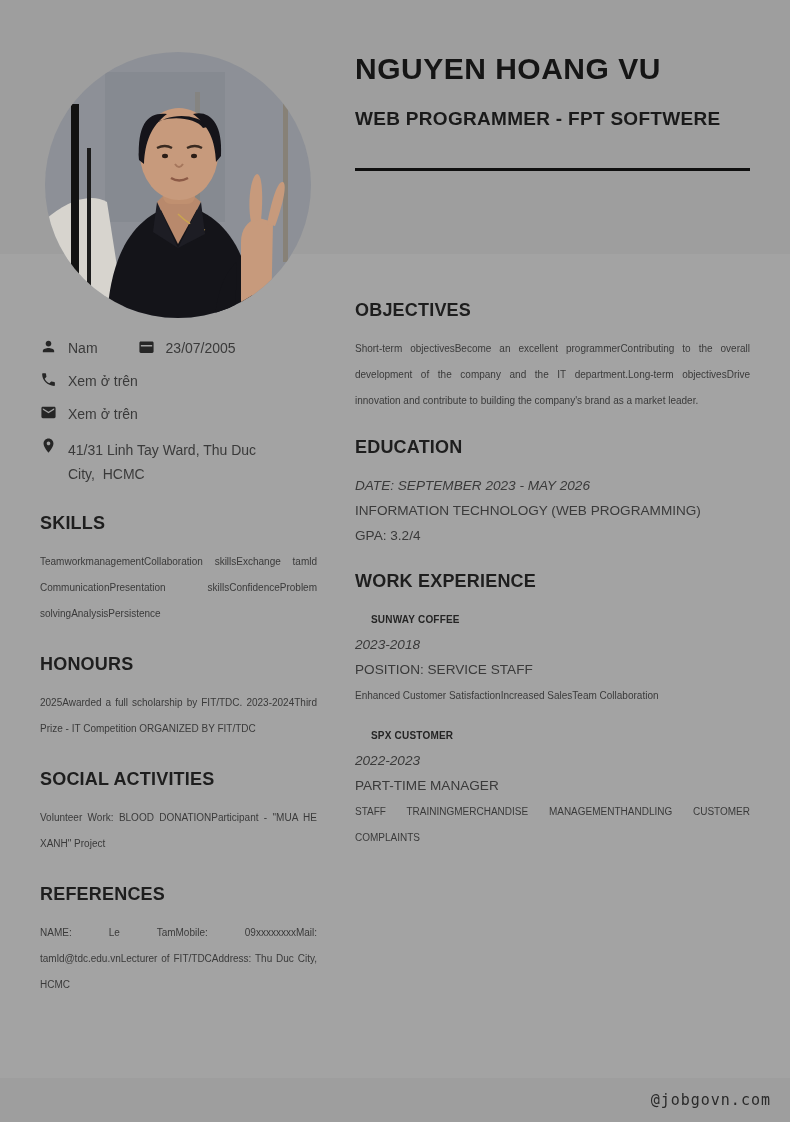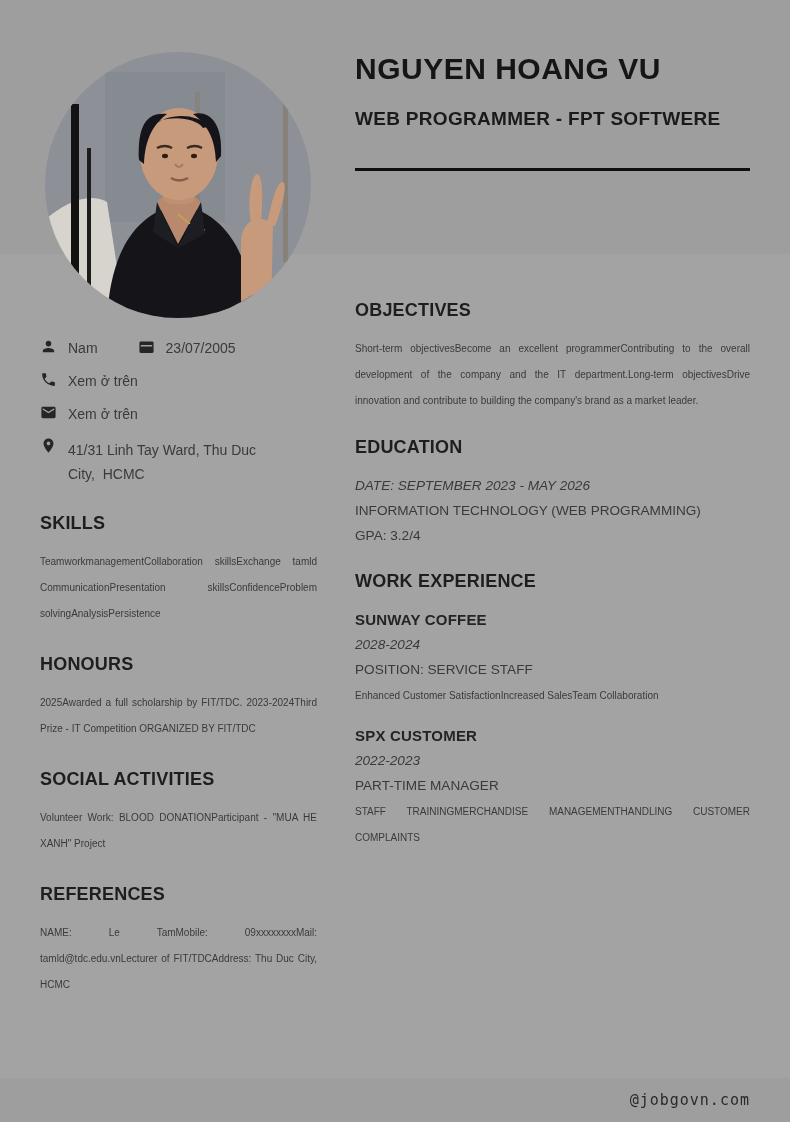--- a/index.html
+++ b/index.html
@@ -100,34 +100,34 @@
     font-size: 10px;
     line-height: 26px;
     text-align: justify;
     color: #3a3a3a;
   }
   .edu-line { font-size: 13.6px; line-height: 25px; }
   .edu-school { font-weight: bold; color: #242424; letter-spacing: 0.2px; }
   .edu-date { font-style: italic; }
   .job-block { margin-top: 3px; }
   .job-block + .job-block { margin-top: 14px; }
-  .job-company { font-size: 15px; line-height: 25px; font-weight: bold; color: #242424; letter-spacing: 0.2px; }
+  .job-company { font-size: 10px; line-height: 25px; font-weight: bold; color: #242424; letter-spacing: 0.2px; margin-left: 16px; }
   .job-period { font-size: 13.6px; line-height: 25px; font-style: italic; }
   .job-position { font-size: 13.6px; line-height: 25px; }
   .job-desc { margin-top: 1px; }
   
   .footer {
     position: absolute;
     left: 0; bottom: 0;
     width: 790px; height: 44px;
     background: #9e9e9e;
     display: flex;
     align-items: center;
     justify-content: flex-end;
-    padding-right: 40px;
+    padding-right: 19px;
     margin-top: 8px;
   }
   .watermark {
     font-family: "DejaVu Sans Mono", monospace;
     font-size: 15px;
     color: #2a2a2a;
     letter-spacing: 1px;
   }
 </style>
 </head>
@@ -254,21 +254,21 @@
       <div class="edu-line edu-date">DATE: SEPTEMBER 2023 - MAY 2026</div>
       <div class="edu-line">INFORMATION TECHNOLOGY (WEB PROGRAMMING)</div>
       <div class="edu-line">GPA: 3.2/4</div>
     </div>
 
     <div class="section-block">
       <div class="section-heading">WORK EXPERIENCE</div>
 
       <div class="job-block">
         <div class="job-company">SUNWAY COFFEE</div>
-        <div class="job-period">2028-2024</div>
+        <div class="job-period">2023-2018</div>
         <div class="job-position">POSITION: SERVICE STAFF</div>
         <div class="body-text job-desc">Enhanced Customer SatisfactionIncreased SalesTeam Collaboration</div>
       </div>
 
       <div class="job-block">
         <div class="job-company">SPX CUSTOMER</div>
         <div class="job-period">2022-2023</div>
         <div class="job-position">PART-TIME MANAGER</div>
         <div class="body-text job-desc">STAFF TRAININGMERCHANDISE MANAGEMENTHANDLING CUSTOMER COMPLAINTS</div>
       </div>

